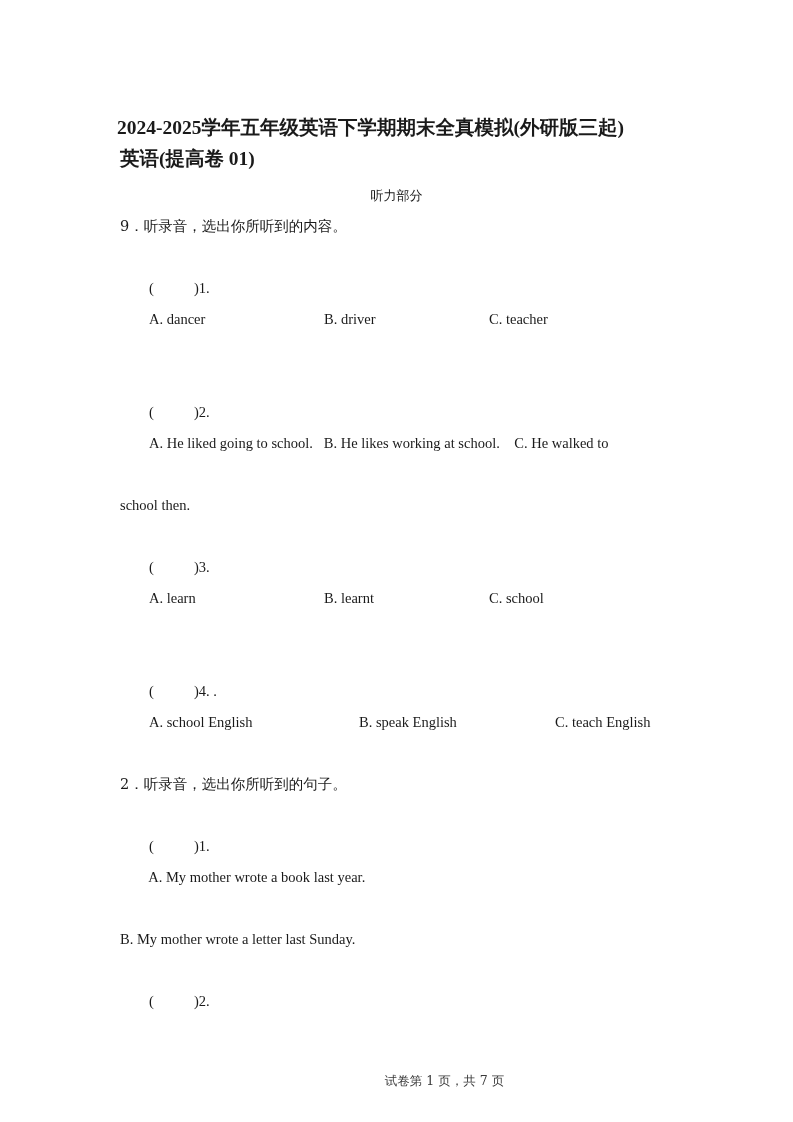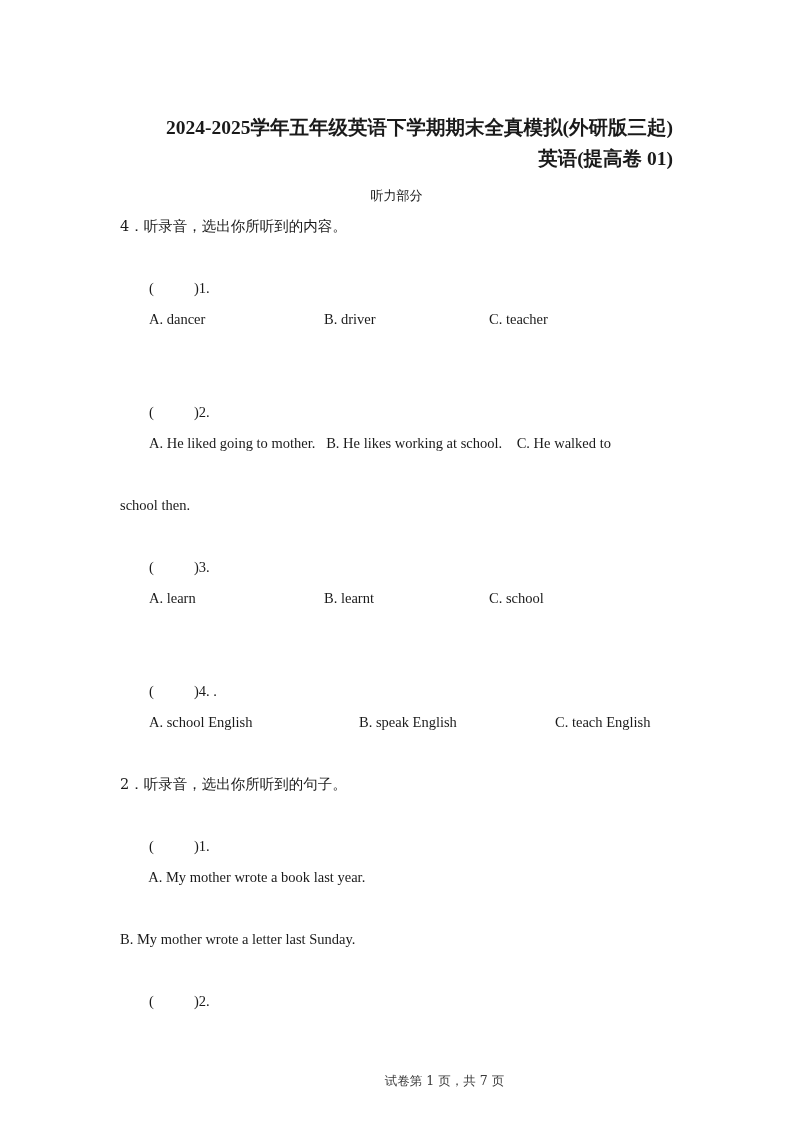--- a/index.html
+++ b/index.html
@@ -25,21 +25,21 @@
   }
   .content {
     position: absolute;
     left: 120px;
     top: 112px;
     width: 553px;
   }
 
   
   .doc-title {
-    text-align: right;
+    text-align: left;
     font-weight: bold;
     font-size: 19.5px;
     line-height: 31px;
     letter-spacing: 0px;
     white-space: nowrap;
   }
   .doc-title .line1 {
     display: block;
     margin-left: -3px;
   }
@@ -112,30 +112,30 @@
   <div class="content">
 
     <div class="doc-title">
       <span class="line1">2024-2025学年五年级英语下学期期末全真模拟(外研版三起)</span>
       <span class="line2">英语(提高卷 01)</span>
     </div>
 
     <div class="part-label">听力部分</div>
 
     <div>
-      <div class="q-heading">4．听录音，选出你所听到的内容。</div>
+      <div class="q-heading">9．听录音，选出你所听到的内容。</div>
 
       <div class="opt-row">
         <span class="bracket">(</span><span>)</span><span>1.</span>
         <span class="opt-a" style="width:175px">A. dancer</span><span class="opt-b" style="width:165px">B. driver</span><span class="opt-c">C. teacher</span>
       </div>
 
       <div class="opt-row">
         <span class="bracket">(</span><span>)</span><span>2.</span>
-        <span class="opt-a">A. He liked going to mother.</span>   <span class="opt-b">B. He likes working at school.</span>    <span class="opt-c">C. He walked to</span>
+        <span class="opt-a">A. He liked going to school.</span>   <span class="opt-b">B. He likes working at school.</span>    <span class="opt-c">C. He walked to</span>
       </div>
       <div class="cont-line">school then.</div>
 
       <div class="opt-row">
         <span class="bracket">(</span><span>)</span><span>3.</span>
         <span class="opt-a" style="width:175px">A. learn</span><span class="opt-b" style="width:165px">B. learnt</span><span class="opt-c">C. school</span>
       </div>
 
       <div class="opt-row">
         <span class="bracket">(</span><span>)</span><span>4. .</span>

